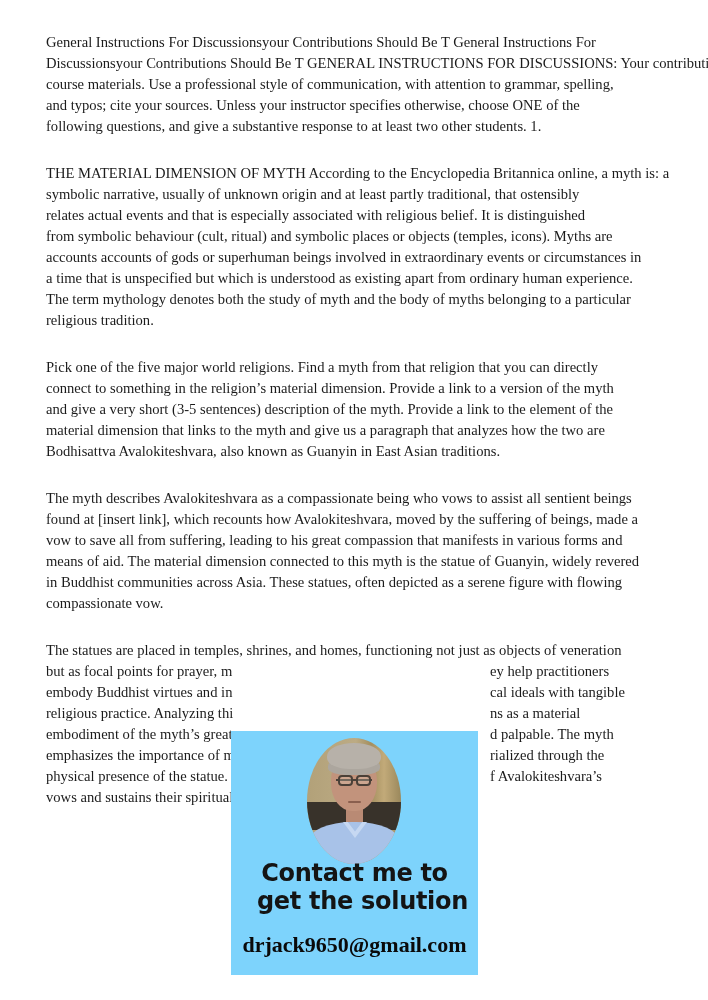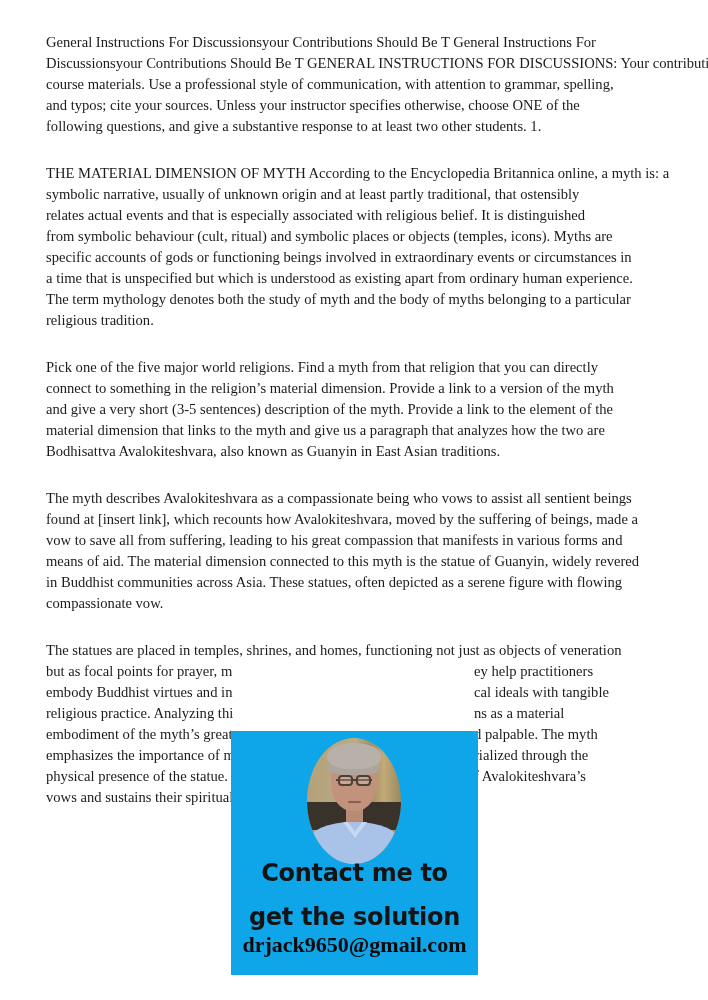--- a/index.html
+++ b/index.html
@@ -6,34 +6,34 @@
   body{
     width:708px;height:1000px;position:relative;overflow:hidden;
     background:#ffffff;
     font-family:"Liberation Serif",serif;
     color:#1b1b1b;
   }
   .text-col{position:absolute;left:46px;top:32px;width:662px;font-size:14.6px;}
   .para{margin:0 9px 26px 0;}
   .para:last-child{margin-bottom:0;}
   .tline{height:21px;line-height:21px;white-space:nowrap;position:relative;}
-  .rfrag{position:absolute;left:428px;top:0;}
+  .rfrag{position:absolute;left:444px;top:0;}
 
   
   .card{
     position:absolute;left:231px;top:731px;width:247px;height:244px;
     z-index:5;box-shadow:0 0 0 0 transparent;
   }
   .card-l1,.card-l2{
     position:absolute;left:0;width:100%;text-align:center;
     font-family:"DejaVu Sans","Liberation Sans",sans-serif;
     font-weight:700;font-size:24px;color:#141414;letter-spacing:-0.3px;
   }
   .card-l1{top:128px;}
-  .card-l2{top:172px;}
+  .card-l2{top:156px;padding-left:8px;}
   .card-email{
     position:absolute;top:201px;left:0;width:100%;text-align:center;
     font-family:Liberation Serif, serif;font-weight:700;font-size:22px;color:#0a0a0a;
   }
 
   
   .photo{
     position:absolute;left:76px;top:7px;width:94px;height:126px;
     border-radius:50%;overflow:hidden;
   }
@@ -66,21 +66,21 @@
       <div class="tline">Discussionsyour Contributions Should Be T GENERAL INSTRUCTIONS FOR DISCUSSIONS: Your contributions</div>
       <div class="tline">course materials. Use a professional style of communication, with attention to grammar, spelling,</div>
       <div class="tline">and typos; cite your sources. Unless your instructor specifies otherwise, choose ONE of the</div>
       <div class="tline">following questions, and give a substantive response to at least two other students. 1.</div>
     </div>
   <div class="para">
       <div class="tline">THE MATERIAL DIMENSION OF MYTH According to the Encyclopedia Britannica online, a myth is: a</div>
       <div class="tline">symbolic narrative, usually of unknown origin and at least partly traditional, that ostensibly</div>
       <div class="tline">relates actual events and that is especially associated with religious belief. It is distinguished</div>
       <div class="tline">from symbolic behaviour (cult, ritual) and symbolic places or objects (temples, icons). Myths are</div>
-      <div class="tline">specific accounts of gods or functioning beings involved in extraordinary events or circumstances in</div>
+      <div class="tline">accounts accounts of gods or superhuman beings involved in extraordinary events or circumstances in</div>
       <div class="tline">a time that is unspecified but which is understood as existing apart from ordinary human experience.</div>
       <div class="tline">The term mythology denotes both the study of myth and the body of myths belonging to a particular</div>
       <div class="tline">religious tradition.</div>
     </div>
   <div class="para">
       <div class="tline">Pick one of the five major world religions. Find a myth from that religion that you can directly</div>
       <div class="tline">connect to something in the religion’s material dimension. Provide a link to a version of the myth</div>
       <div class="tline">and give a very short (3-5 sentences) description of the myth. Provide a link to the element of the</div>
       <div class="tline">material dimension that links to the myth and give us a paragraph that analyzes how the two are</div>
       <div class="tline">Bodhisattva Avalokiteshvara, also known as Guanyin in East Asian traditions.</div>
@@ -98,21 +98,21 @@
       <div class="tline"><span>but as focal points for prayer, m</span><span class="rfrag">ey help practitioners</span></div>
       <div class="tline"><span>embody Buddhist virtues and in</span><span class="rfrag">cal ideals with tangible</span></div>
       <div class="tline"><span>religious practice. Analyzing thi</span><span class="rfrag">ns as a material</span></div>
       <div class="tline"><span>embodiment of the myth’s great</span><span class="rfrag">d palpable. The myth</span></div>
       <div class="tline"><span>emphasizes the importance of m</span><span class="rfrag">rialized through the</span></div>
       <div class="tline"><span>physical presence of the statue.</span><span class="rfrag">f Avalokiteshvara’s</span></div>
       <div class="tline"><span>vows and sustains their spiritual</span></div>
     </div>
 </div>
 
-<div class="card" style="background-color: #0ea5e9;">
+<div class="card" style="background-color: #7dd3fc;">
   <div class="photo" title="elderly-man-with-glasses-portrait">
     <div class="ph-bg"></div>
     <div class="ph-dark"></div>
     <div class="ph-neck"></div>
     <div class="ph-shirt"></div>
     <div class="ph-collar"></div>
     <div class="ph-face"></div>
     <div class="ph-hair"></div>
     <div class="ph-glasses">
       <div class="lens"></div>

